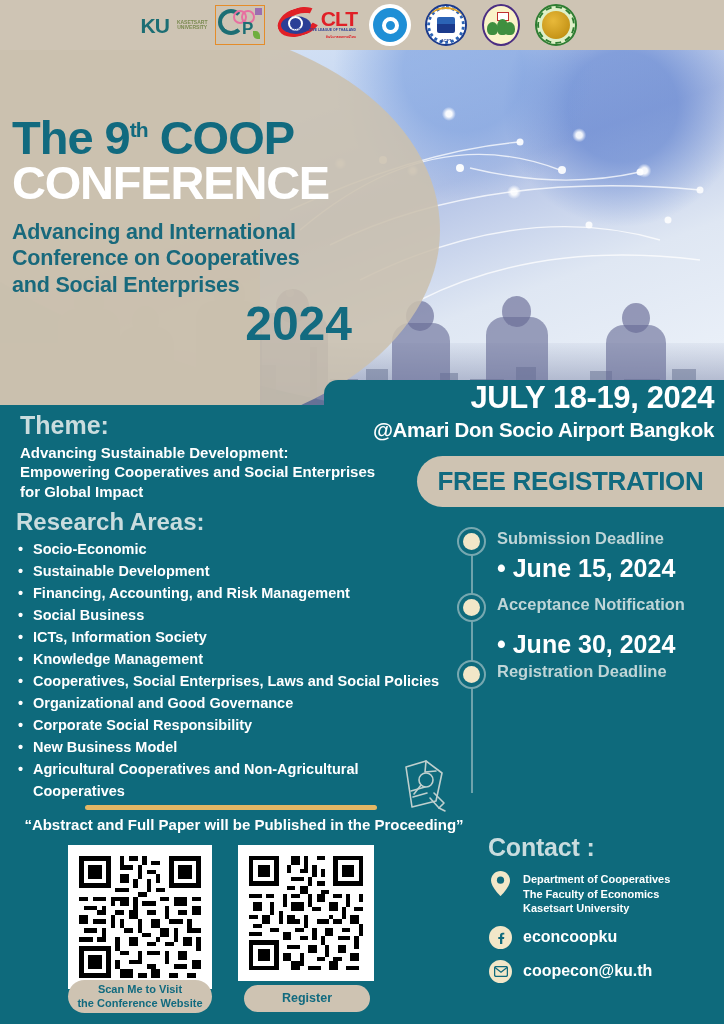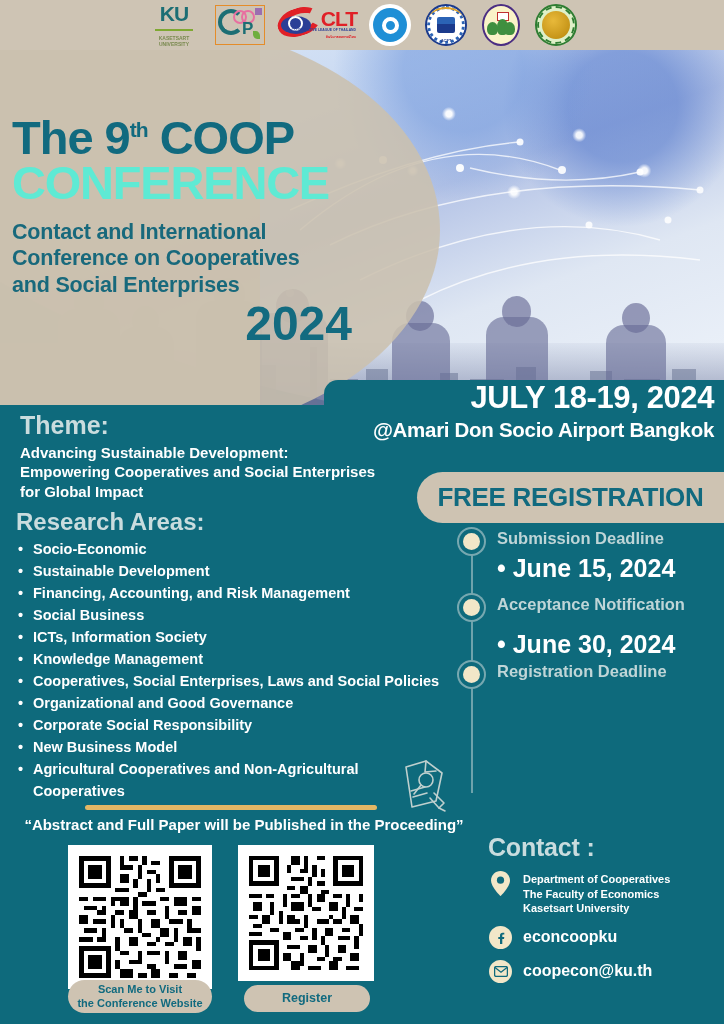--- a/index.html
+++ b/index.html
@@ -12,21 +12,21 @@
   .poster { position:relative; width:724px; height:1024px; overflow:hidden; background:#0E6A7C; }
 
   
   .logobar {
     position:absolute; left:0; top:0; width:724px; height:50px;
     background:#CEC4B4;
     display:flex; align-items:center; justify-content:center; gap:10px;
   }
   .logo { height:44px; display:flex; align-items:center; justify-content:center; position:relative; }
 
-  .logo-ku { width:58px; flex-direction:column; gap:4px; }
+  .logo-ku { width:58px; flex-direction:row; gap:4px; }
   .ku-mark { font-size:21px; font-weight:bold; color:#1C6E74; letter-spacing:-1px; line-height:1; }
   .ku-bar { width:38px; height:4px; background:#7FA832; margin:1px 0; }
   .ku-sub { font-size:5px; font-weight:bold; color:#7A8A50; line-height:1.1; text-align:center; letter-spacing:0px; }
 
   .logo-cpd { width:54px; }
   .cpd-box { width:50px; height:40px; border:1.5px solid #E48C2A; position:relative; background:#CEC4B4; }
   .cpd-c { position:absolute; left:2px; top:3px; width:26px; height:26px; border:4px solid #1C6E74; border-radius:50%; border-right-color:transparent; }
   .cpd-o1 { position:absolute; left:17px; top:4px; width:14px; height:14px; border:2.5px solid #E86FA0; border-radius:50%; }
   .cpd-o2 { position:absolute; left:25px; top:4px; width:14px; height:14px; border:2.5px solid #E86FA0; border-radius:50%; }
   .cpd-p { position:absolute; left:26px; top:14px; font-size:17px; font-weight:bold; color:#1C6E74; line-height:1; }
@@ -94,34 +94,34 @@
 
   .hero-ellipse {
     position:absolute; left:-180px; top:-30px; width:620px; height:420px;
     background:#CBC0AE; opacity:.88; border-radius:50%;
   }
   .hero-fadeL { position:absolute; left:0; top:0; width:260px; height:355px; background:#C9BFAE; opacity:.95; }
 
   .title-wrap { position:absolute; left:12px; top:115px; width:420px; z-index:6; }
   .t1 { font-size:47px; font-weight:bold; color:#116A7F; line-height:.96; letter-spacing:-1px; }
   .t1 sup { font-size:21px; vertical-align:super; }
-  .t2 { font-size:47px; font-weight:bold; color:#5eead4; line-height:.98; letter-spacing:-1.2px; }
+  .t2 { font-size:47px; font-weight:bold; color:#ffffff; line-height:.98; letter-spacing:-1.2px; }
   .t3 { font-size:21.5px; font-weight:bold; color:#18697C; line-height:1.22; margin-top:13px; letter-spacing:-.2px; }
   .t4 { font-size:48px; font-weight:bold; color:#136B80; text-align:right; line-height:1; margin-top:2px; padding-right:80px; }
 
   
   .dateblk { position:absolute; right:0; top:380px; width:400px; text-align:right; padding-right:10px; z-index:8; }
   .d-band { position:absolute; right:0; top:0; width:400px; height:60px; background:#0E6A7C; border-radius:14px 0 0 0; z-index:-1; }
   .d1 { font-size:31px; font-weight:bold; color:#ffffff; letter-spacing:-.4px; line-height:1.18; }
   .d2 { font-size:20.5px; font-weight:bold; color:#ffffff; letter-spacing:-.3px; line-height:1.25; }
 
   .freereg {
     position:absolute; right:0; top:456px; width:307px; height:51px;
     background:#CEC3B2; border-radius:26px 0 0 26px;
-    display:flex; align-items:center; justify-content:center; z-index:9;margin-top:16px;
+    display:flex; align-items:center; justify-content:center; z-index:9;
   }
   .freereg span { font-size:26px; font-weight:bold; color:#116A7F; letter-spacing:-.3px; }
 
   
   .theme { position:absolute; left:20px; top:412px; width:420px; z-index:7; }
   .theme-h { font-size:25px; font-weight:bold; color:#C9DCDE; line-height:1.1; }
   .theme-b { font-size:15px; font-weight:bold; color:#ffffff; line-height:1.33; margin-top:3px; }
 
   .ra-h { position:absolute; left:16px; top:508px; font-size:24px; font-weight:bold; color:#C9DCDE; z-index:7; }
   .ra-list { position:absolute; left:18px; top:538px; width:450px; z-index:7; }
@@ -294,21 +294,21 @@
     <span class="sil" style="left:606px;width:60px;height:80px;"></span>
     <span class="sil-h" style="left:622px;bottom:72px;width:28px;height:30px;"></span>
 
     <div class="hero-fadeL"></div>
     <div class="hero-ellipse"></div>
   </div>
 
   <div class="title-wrap">
     <div class="t1"><span>The 9</span><sup>th</sup><span> COOP</span></div>
     <div class="t2">CONFERENCE</div>
-    <div class="t3" style="white-space:pre-line;"><span>Contact and International
+    <div class="t3" style="white-space:pre-line;"><span>Advancing and International
 Conference on Cooperatives
 and Social Enterprises</span></div>
     <div class="t4">2024</div>
   </div>
 
   <div class="dateblk">
     <span class="d-band"></span>
     <div class="d1">JULY 18-19, 2024</div>
     <div class="d2">@Amari Don Socio Airport Bangkok</div>
   </div>

